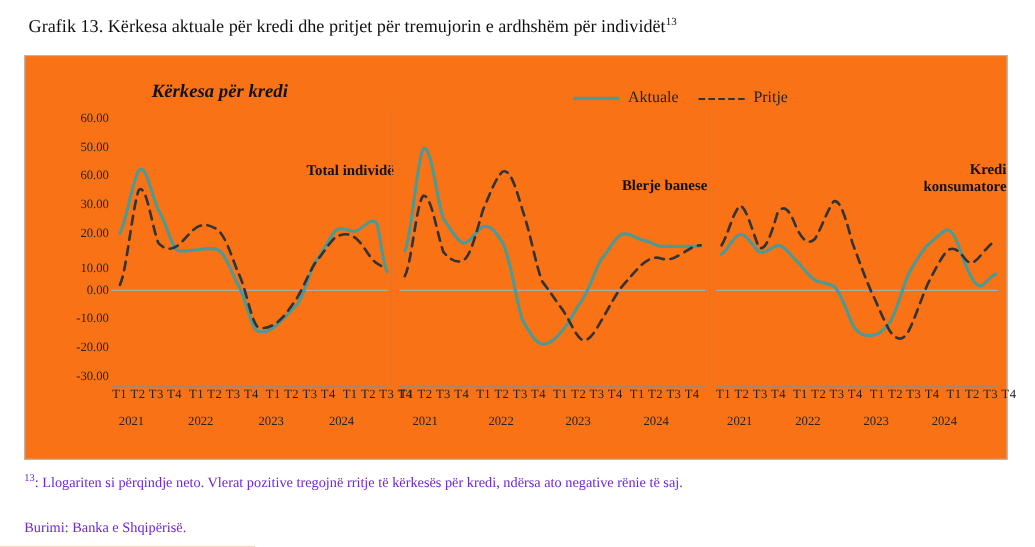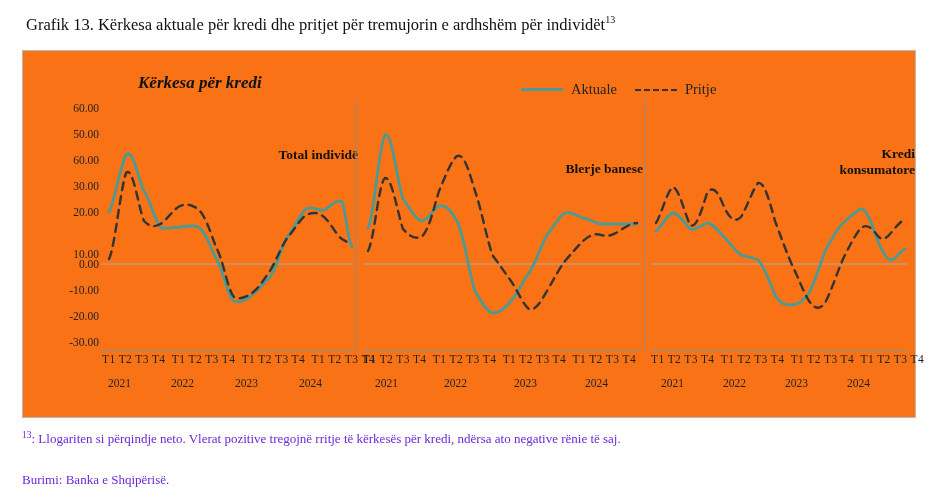--- a/index.html
+++ b/index.html
@@ -164,21 +164,21 @@
     <div class="panel-label" style="left:185px; top:96px; width:150px;">Total individë</div>
     <div class="panel-label" style="left:772px; top:95px; width:120px;">Kredi<br>konsumatore</div>
     <div class="panel-label" style="left:470px; top:110px; width:150px;">Blerje banese</div>
 
     <div class="y-axis-labels">
       <div class="y-tick" style="top:0px;">60.00</div>
       <div class="y-tick" style="top:26px;">50.00</div>
       <div class="y-tick" style="top:52px;">60.00</div>
       <div class="y-tick" style="top:78px;">30.00</div>
       <div class="y-tick" style="top:104px;">20.00</div>
-      <div class="y-tick" style="top:146px;">10.00</div>
+      <div class="y-tick" style="top:136px;">10.00</div>
       <div class="y-tick" style="top:156px;">0.00</div>
       <div class="y-tick" style="top:182px;">-10.00</div>
       <div class="y-tick" style="top:208px;">-20.00</div>
       <div class="y-tick" style="top:234px;">-30.00</div>
     </div>
 
     <svg class="plot-area" viewBox="0 0 894 368" preserveAspectRatio="none">
 
       <line x1="78" y1="213" x2="330" y2="213" stroke="#aaaaaa" stroke-width="1"></line>
       <line x1="340" y1="213" x2="618" y2="213" stroke="#aaaaaa" stroke-width="1"></line>

